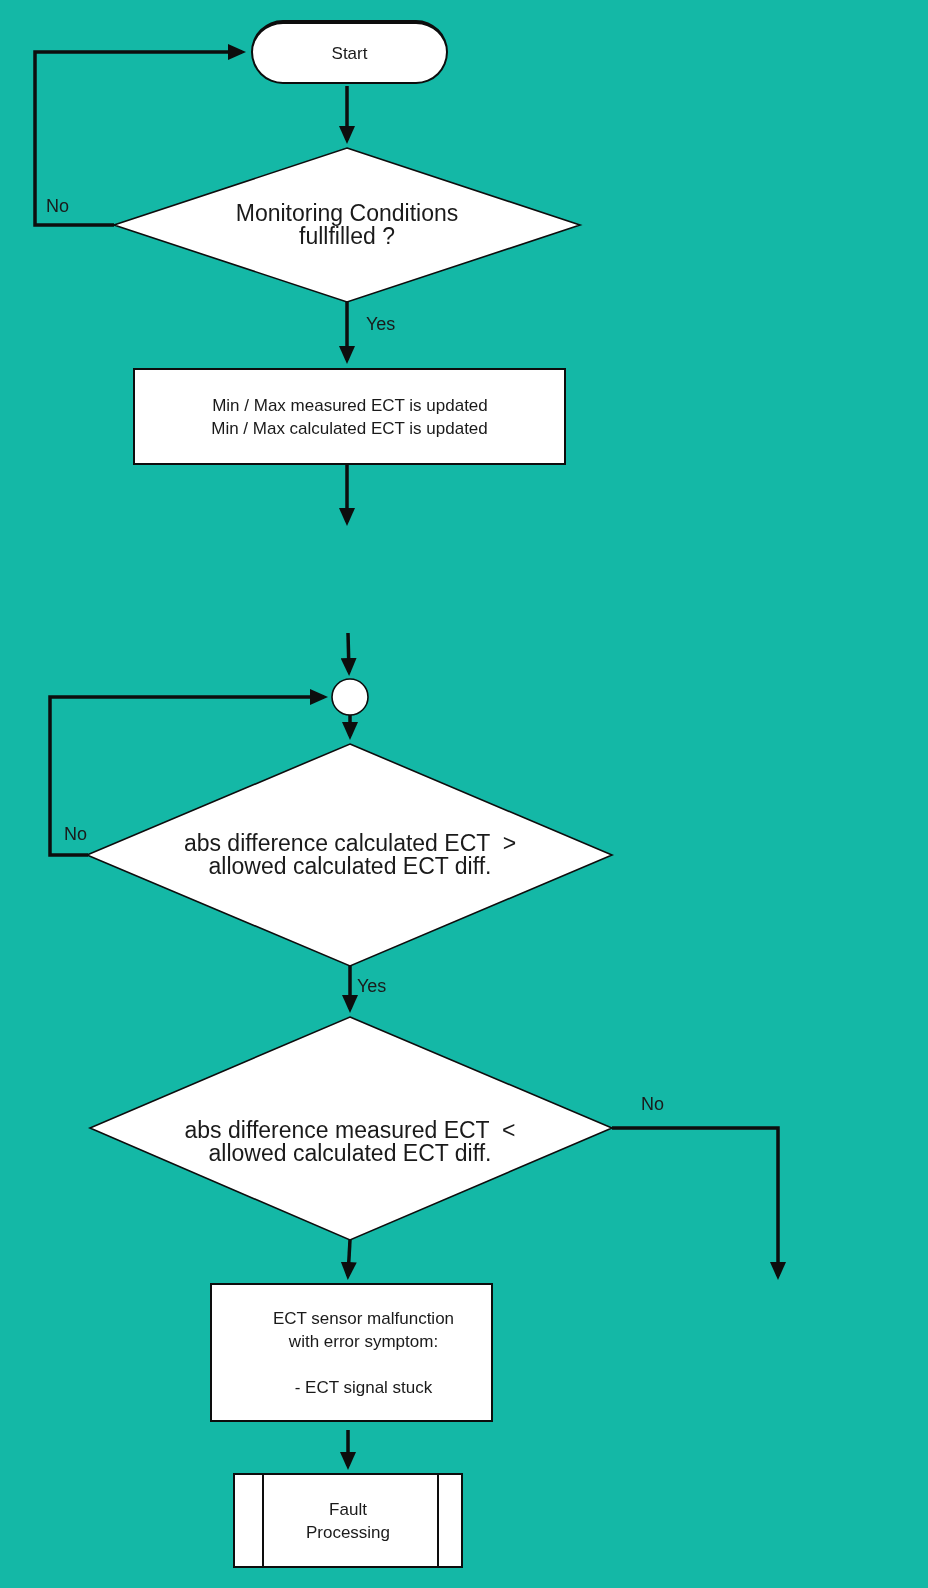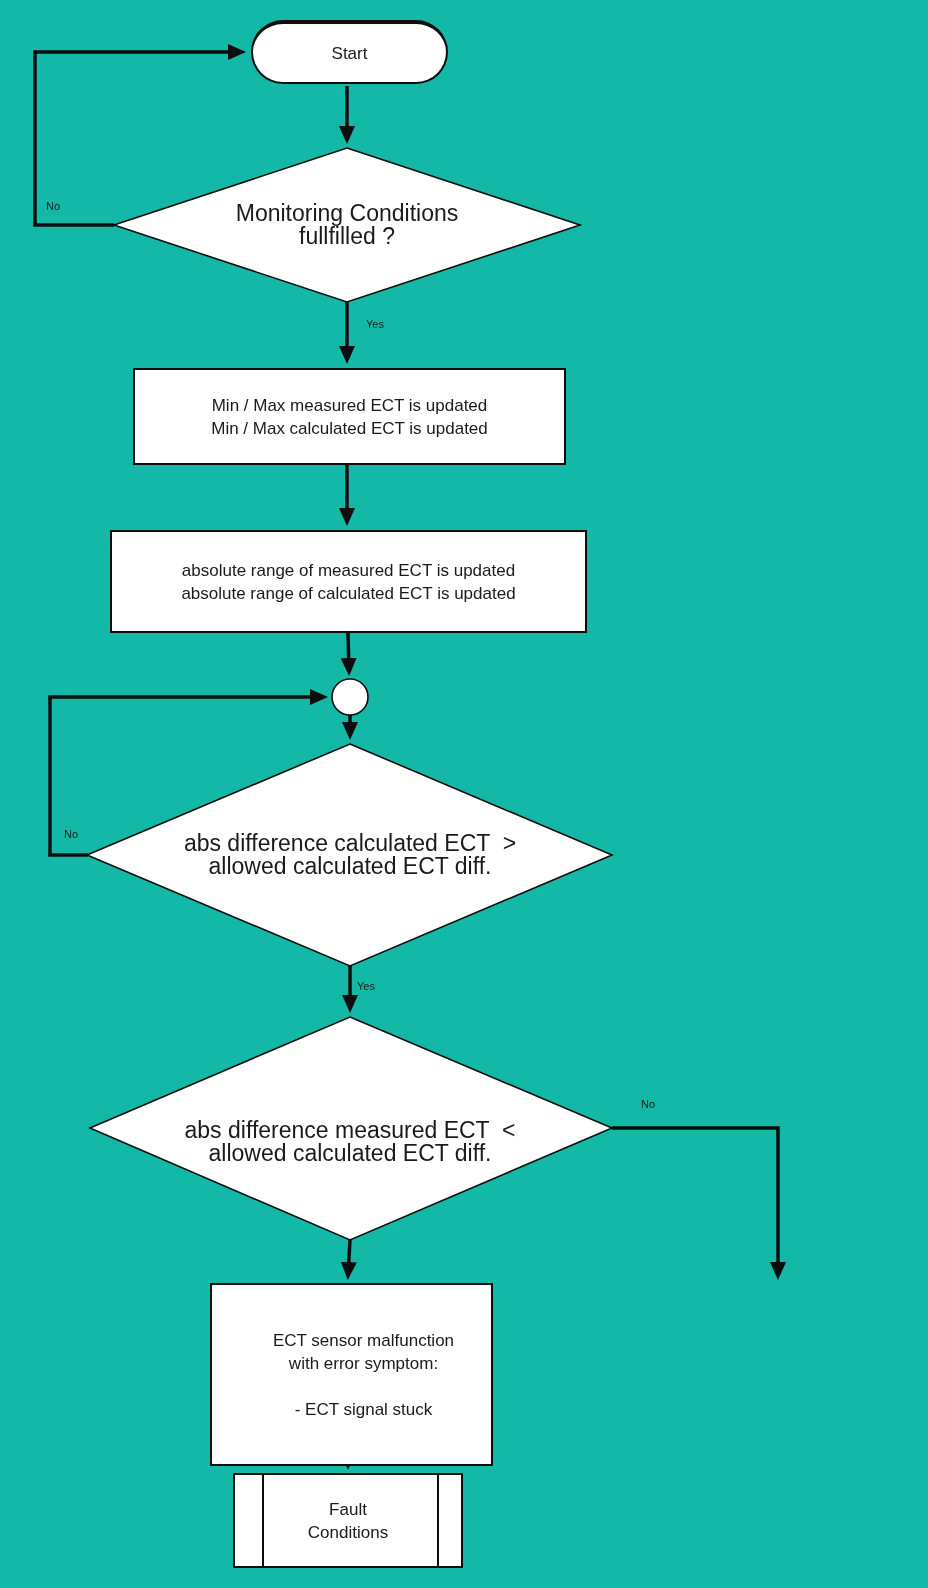--- a/index.html
+++ b/index.html
@@ -31,21 +31,21 @@
   .pp-bar { position: absolute; top: 0; bottom: 0; width: 2px; background: #0d0d0d; }
   .diamond-text {
     position: absolute;
     text-align: center;
     font-size: 23px;
     line-height: 23px;
     white-space: pre-line;
   }
   .edge-label {
     position: absolute;
-    font-size: 11px;
+    font-size: 18px;
     line-height: 20px;
   }
 </style>
 </head>
 <body>
 
 <div class="canvas">
 
   <svg class="wires" width="928" height="1588" viewBox="0 0 928 1588">
     <defs>
@@ -80,43 +80,39 @@
     <div>Start</div>
   </div>
 
   <div class="diamond-text" style="left:177px; top:202px; width:340px;">Monitoring Conditions
 fullfilled ?</div>
   <div class="diamond-text" style="left:180px; top:832px; width:340px;">abs difference calculated ECT &nbsp;&gt;
 allowed calculated ECT diff.</div>
   <div class="diamond-text" style="left:180px; top:1119px; width:340px;">abs difference measured ECT &nbsp;&lt;
 allowed calculated ECT diff.</div>
 
-  <div class="node process" style="left:133px; top:368px; width:433px; height:97px;">
+  <div class="node process" style="left:133px; top:368px; width:433px; height:97px;text-align:right;">
     <div>Min / Max measured ECT is updated
 Min / Max calculated ECT is updated</div>
   </div>
 
-  <div class="node process" style="left:110px; top:530px; width:477px; height:103px;">
-    <div>absolute range of measured ECT is updated
-absolute range of calculated ECT is updated</div>
-  </div>
 
-  <div class="node process" style="left:210px; top:1283px; width:283px; height:183px;padding-left:24px;">
+  <div class="node process" style="left:210px; top:1283px; width:283px; height:139px;padding-left:24px;">
     <div>ECT sensor malfunction
 with error symptom:
 
 - ECT signal stuck</div>
   </div>
 
 
   <div class="node predefined" style="left:233px; top:1473px; width:230px; height:95px;">
     <div class="pp-bar" style="left:27px;"></div>
     <div class="pp-bar" style="right:22px;"></div>
     <div>Fault
-Conditions</div>
+Processing</div>
   </div>
 
   <div class="edge-label" style="left:46px; top:196px;">No</div>
   <div class="edge-label" style="left:366px; top:314px;">Yes</div>
   <div class="edge-label" style="left:64px; top:824px;">No</div>
   <div class="edge-label" style="left:357px; top:976px;">Yes</div>
   <div class="edge-label" style="left:641px; top:1094px;">No</div>
 
 </div>
 

